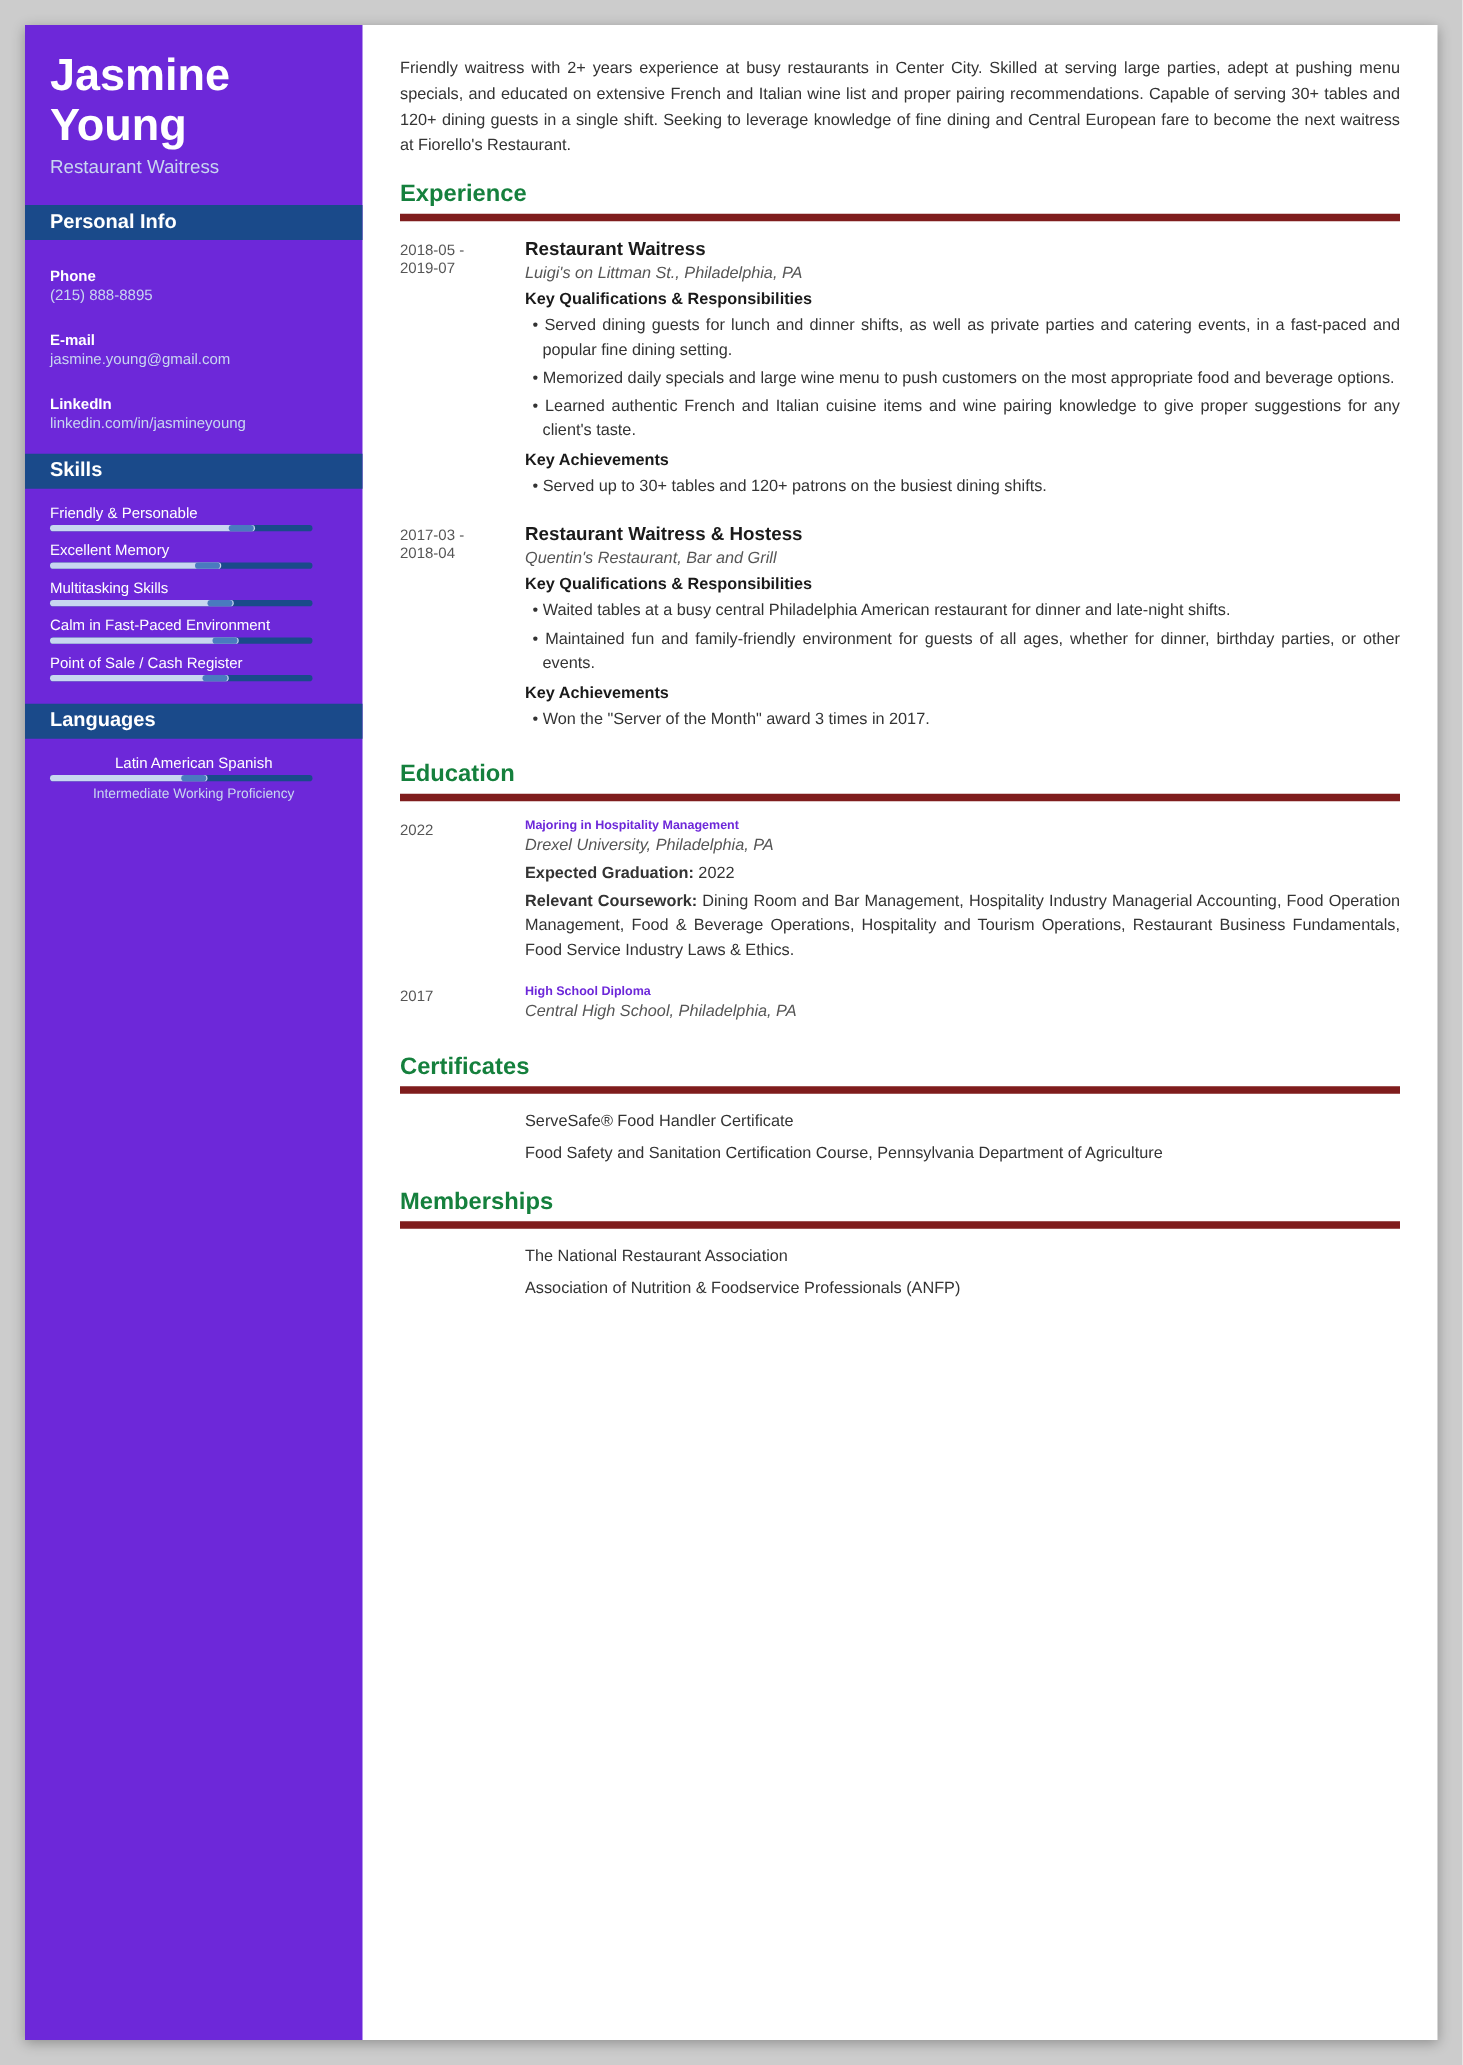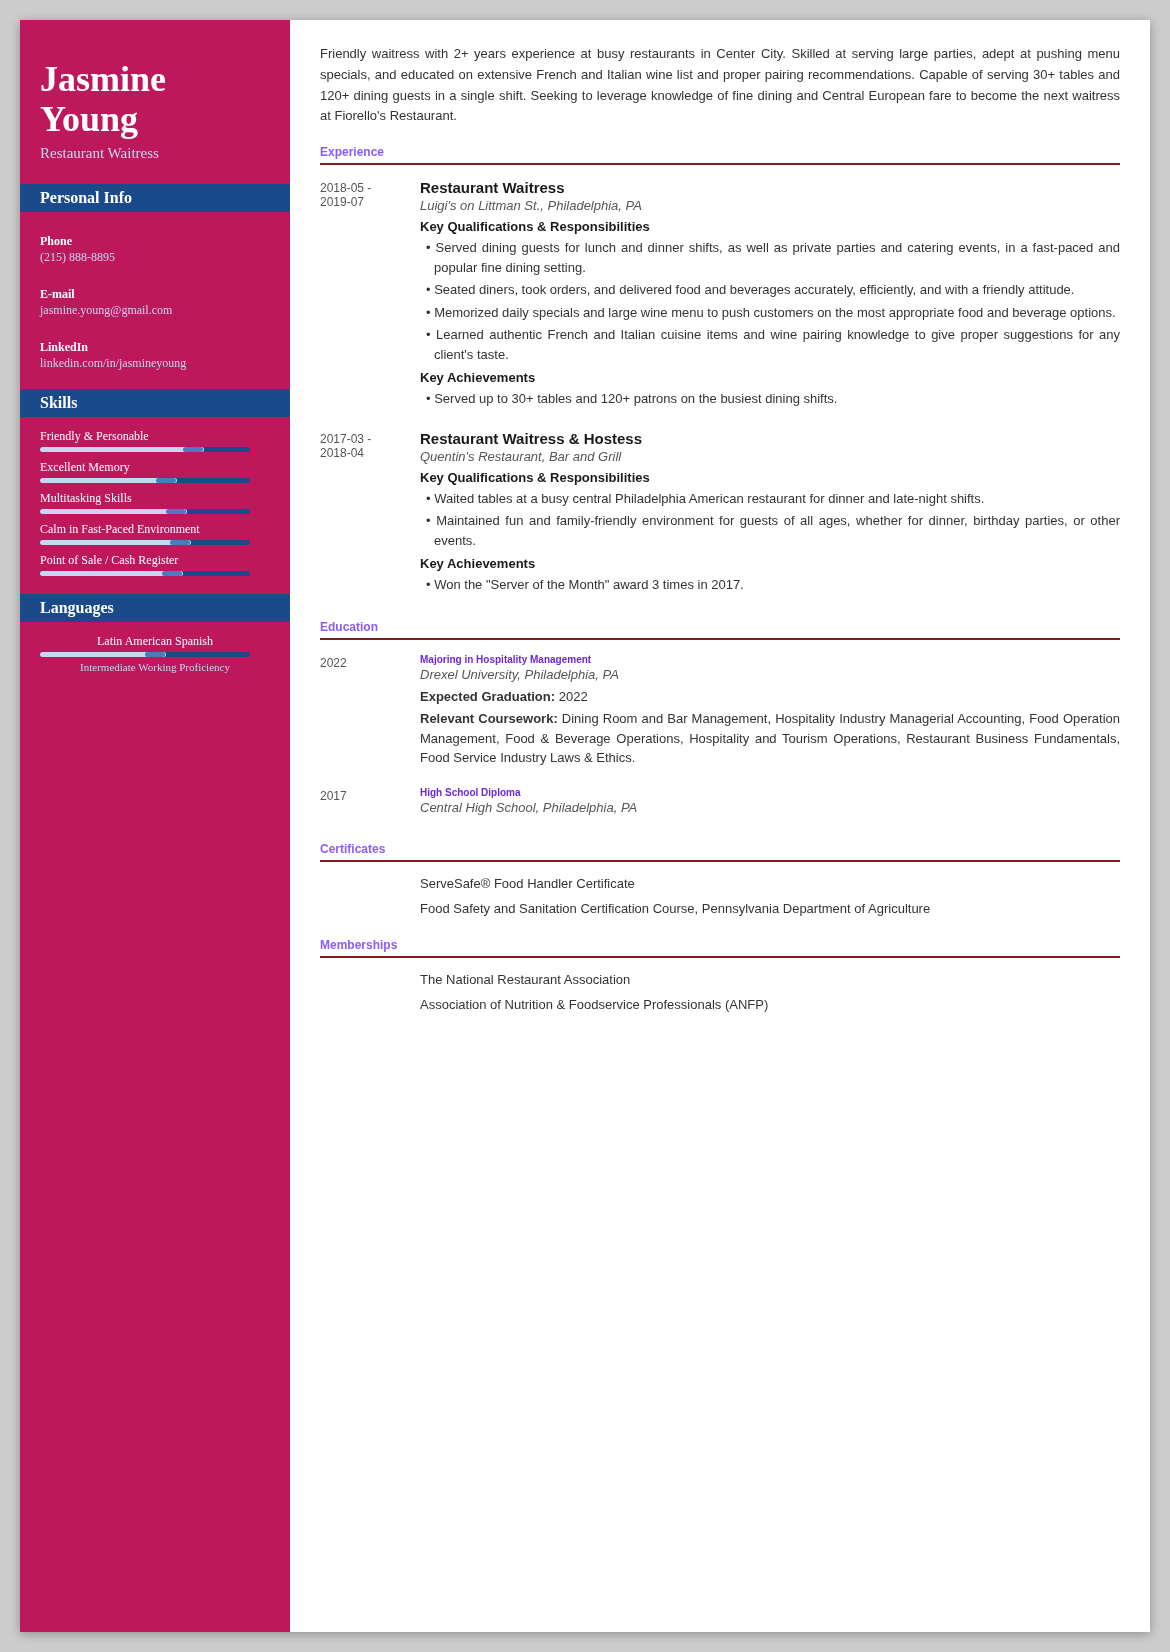--- a/index.html
+++ b/index.html
@@ -16,24 +16,23 @@
       width: 1130px;
       min-height: 1612px;
       display: flex;
       background: #fff;
       box-shadow: 0 2px 10px rgba(0,0,0,0.3);
     }
     
     .sidebar {
       width: 270px;
       min-width: 270px;
-      background: #be185d;
-      color: #fff;
-      padding: 40px 20px 30px 20px;
-      font-family: Liberation Serif, serif;
+      background: #6d28d9;
+      color: #fff;
+      padding: 20px 20px 30px 20px;
     }
     .sidebar-name {
       font-size: 36px;
       font-weight: 900;
       line-height: 1.1;
       margin-bottom: 6px;
       color: #fff;
     }
     .sidebar-title {
       font-size: 15px;
@@ -111,24 +110,24 @@
       padding: 24px 30px 30px 30px;
     }
     .summary-text {
       font-size: 13px;
       color: #333;
       line-height: 1.6;
       margin-bottom: 18px;
       text-align: justify;
     }
     .section-title {
-      font-size: 12px;
-      font-weight: 700;
-      color: #8b5cf6;
-      border-bottom: 2px solid #7f1d1d;
+      font-size: 19px;
+      font-weight: 700;
+      color: #15803d;
+      border-bottom: 6px solid #7f1d1d;
       padding-bottom: 4px;
       margin-bottom: 14px;
     }
     .section { margin-bottom: 22px; }
     .exp-entry { display: flex; margin-bottom: 18px; }
     .exp-date {
       width: 100px;
       min-width: 100px;
       font-size: 12px;
       color: #555;
@@ -290,21 +289,20 @@
       <div class="section-title">Experience</div>
       <div id="experience-list">
           <div class="exp-entry">
             <div class="exp-date" style="white-space: pre-line;">2018-05 -
 2019-07</div>
             <div class="exp-content">
               <div class="exp-job-title">Restaurant Waitress</div>
               <div class="exp-company">Luigi's on Littman St., Philadelphia, PA</div>
               <div class="exp-subheading">Key Qualifications &amp; Responsibilities</div>
               <div class="exp-bullet">Served dining guests for lunch and dinner shifts, as well as private parties and catering events, in a fast-paced and popular fine dining setting.</div>
-              <div class="exp-bullet">Seated diners, took orders, and delivered food and beverages accurately, efficiently, and with a friendly attitude.</div>
               <div class="exp-bullet">Memorized daily specials and large wine menu to push customers on the most appropriate food and beverage options.</div>
               <div class="exp-bullet">Learned authentic French and Italian cuisine items and wine pairing knowledge to give proper suggestions for any client's taste.</div>
               <div class="exp-subheading">Key Achievements</div>
               <div class="exp-bullet">Served up to 30+ tables and 120+ patrons on the busiest dining shifts.</div>
             </div>
           </div>
           <div class="exp-entry">
             <div class="exp-date" style="white-space: pre-line;">2017-03 -
 2018-04</div>
             <div class="exp-content">

